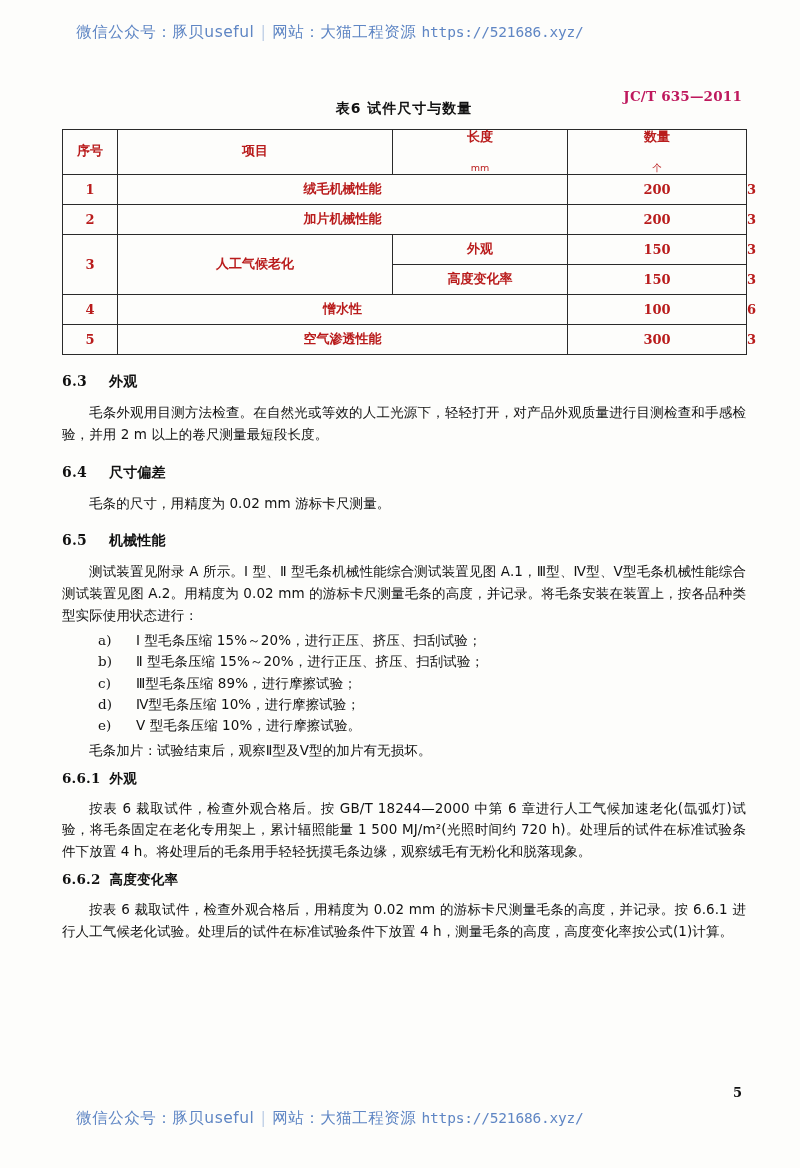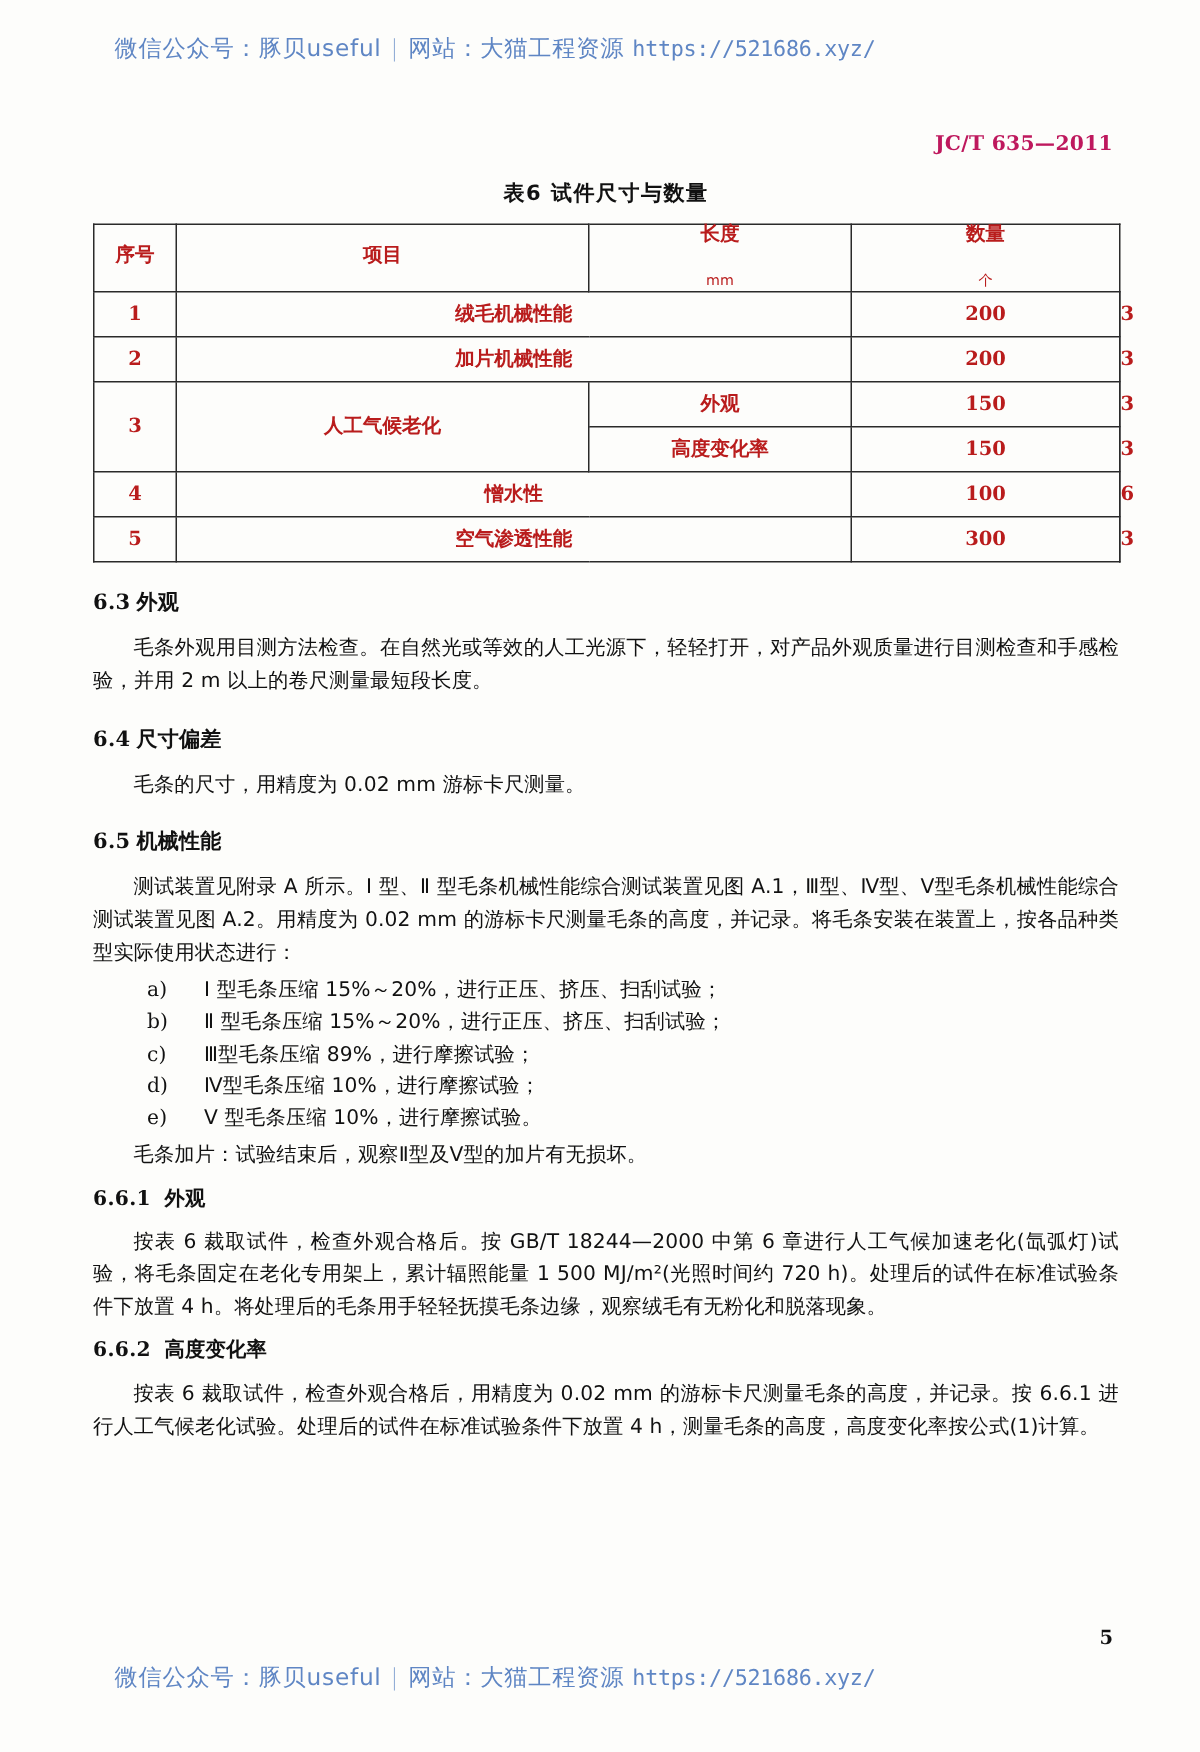--- a/index.html
+++ b/index.html
@@ -52,21 +52,21 @@
     font-size: 13.5px;
     font-weight: bold;
     color: #be185d;
     font-family: "DejaVu Serif", "Liberation Serif", serif;
     letter-spacing: 0.2px;
   }
   
   .content {
     position: absolute;
     left: 62px;
-    top: 120px;
+    top: 100px;
     width: 684px;
     color: #111;
   }
   
   .table-caption {
     text-align: center;
     font-size: 14px;
     font-weight: bold;
     margin: 0 0 11px 0;
     letter-spacing: 1px;
@@ -107,21 +107,21 @@
   .col-len   { width: 175px; }
   .col-qty   { width: 179px; }
   .num { font-family: "DejaVu Serif", "Liberation Serif", serif; }
   
   h3.sec {
     font-size: 14px;
     font-weight: bold;
     margin: 18px 0 11px 0;
     letter-spacing: 0.2px;
   }
-  h3.sec .n { margin-right: 4px; }
+  h3.sec .n { margin-right: 22px; }
   h4.sec2 {
     font-size: 13.5px;
     font-weight: bold;
     margin: 8px 0 10px 0;
     letter-spacing: 0.2px;
   }
   h4.sec2 .n { margin-right: 9px; }
   p.body {
     font-size: 13.5px;
     line-height: 1.62;

